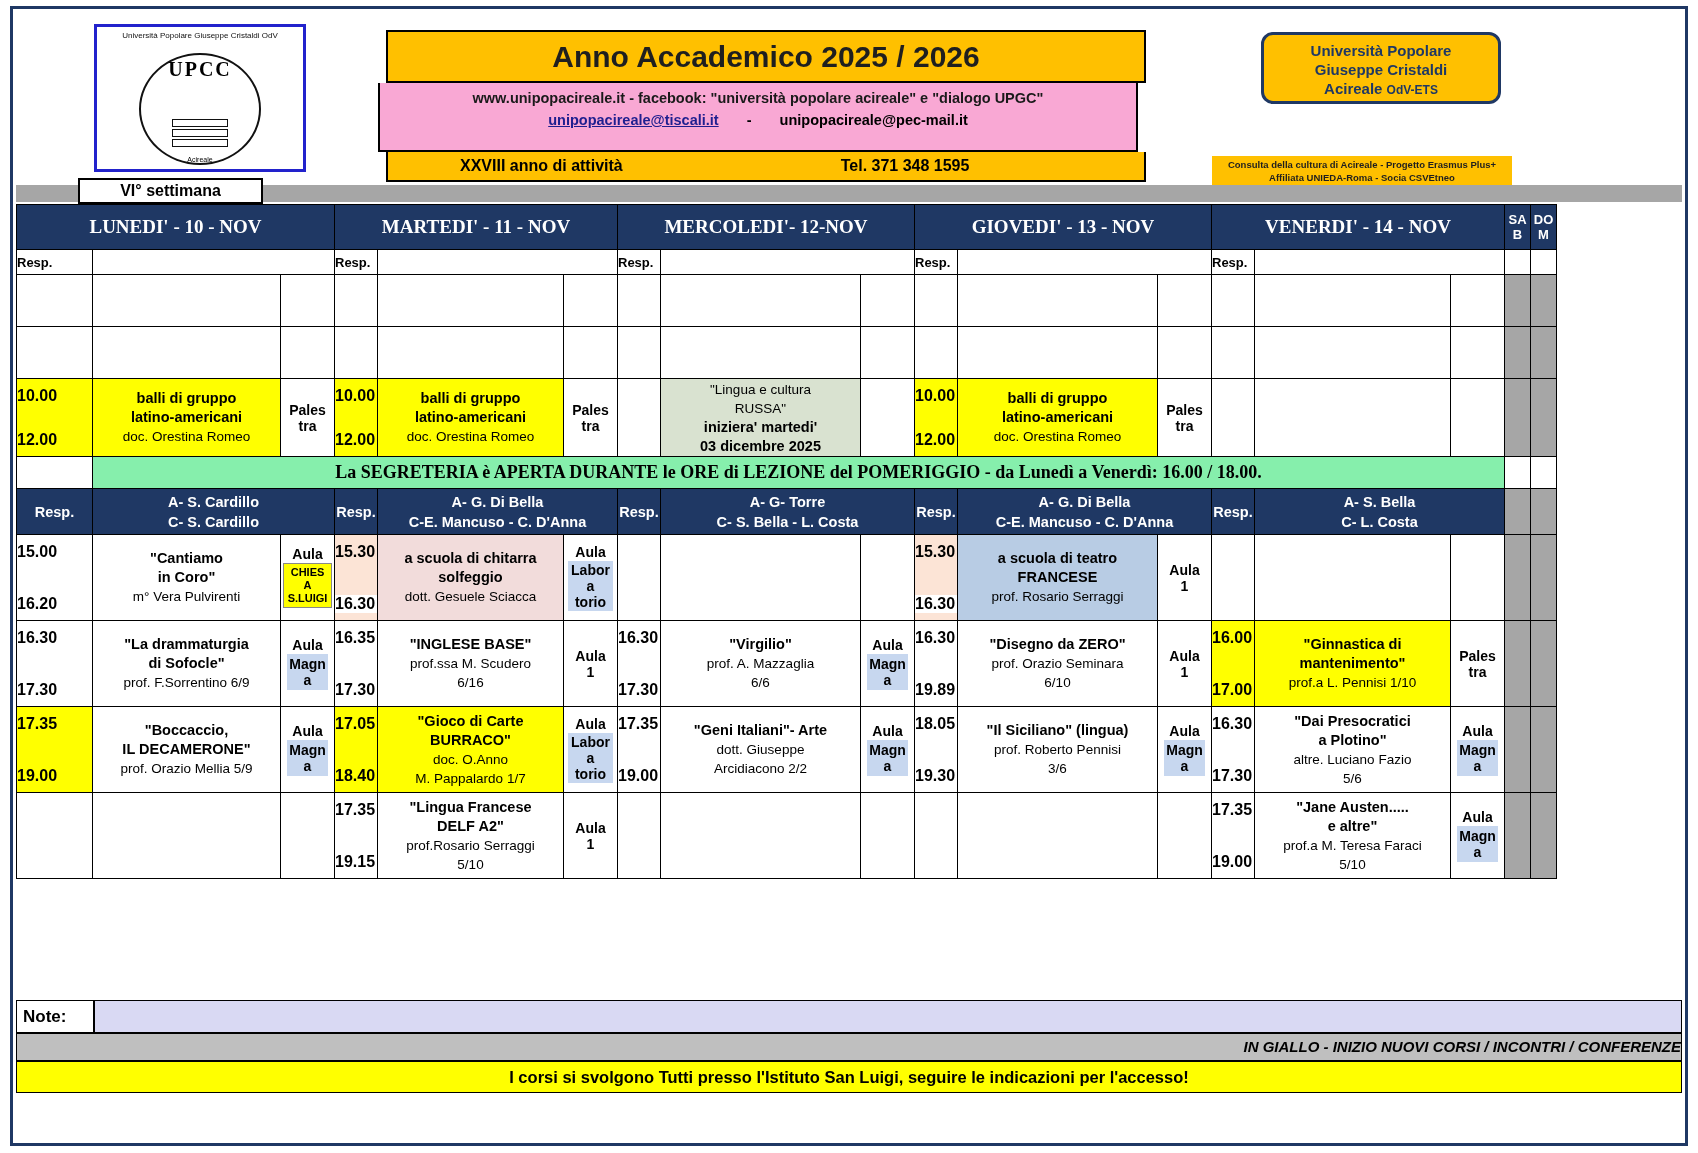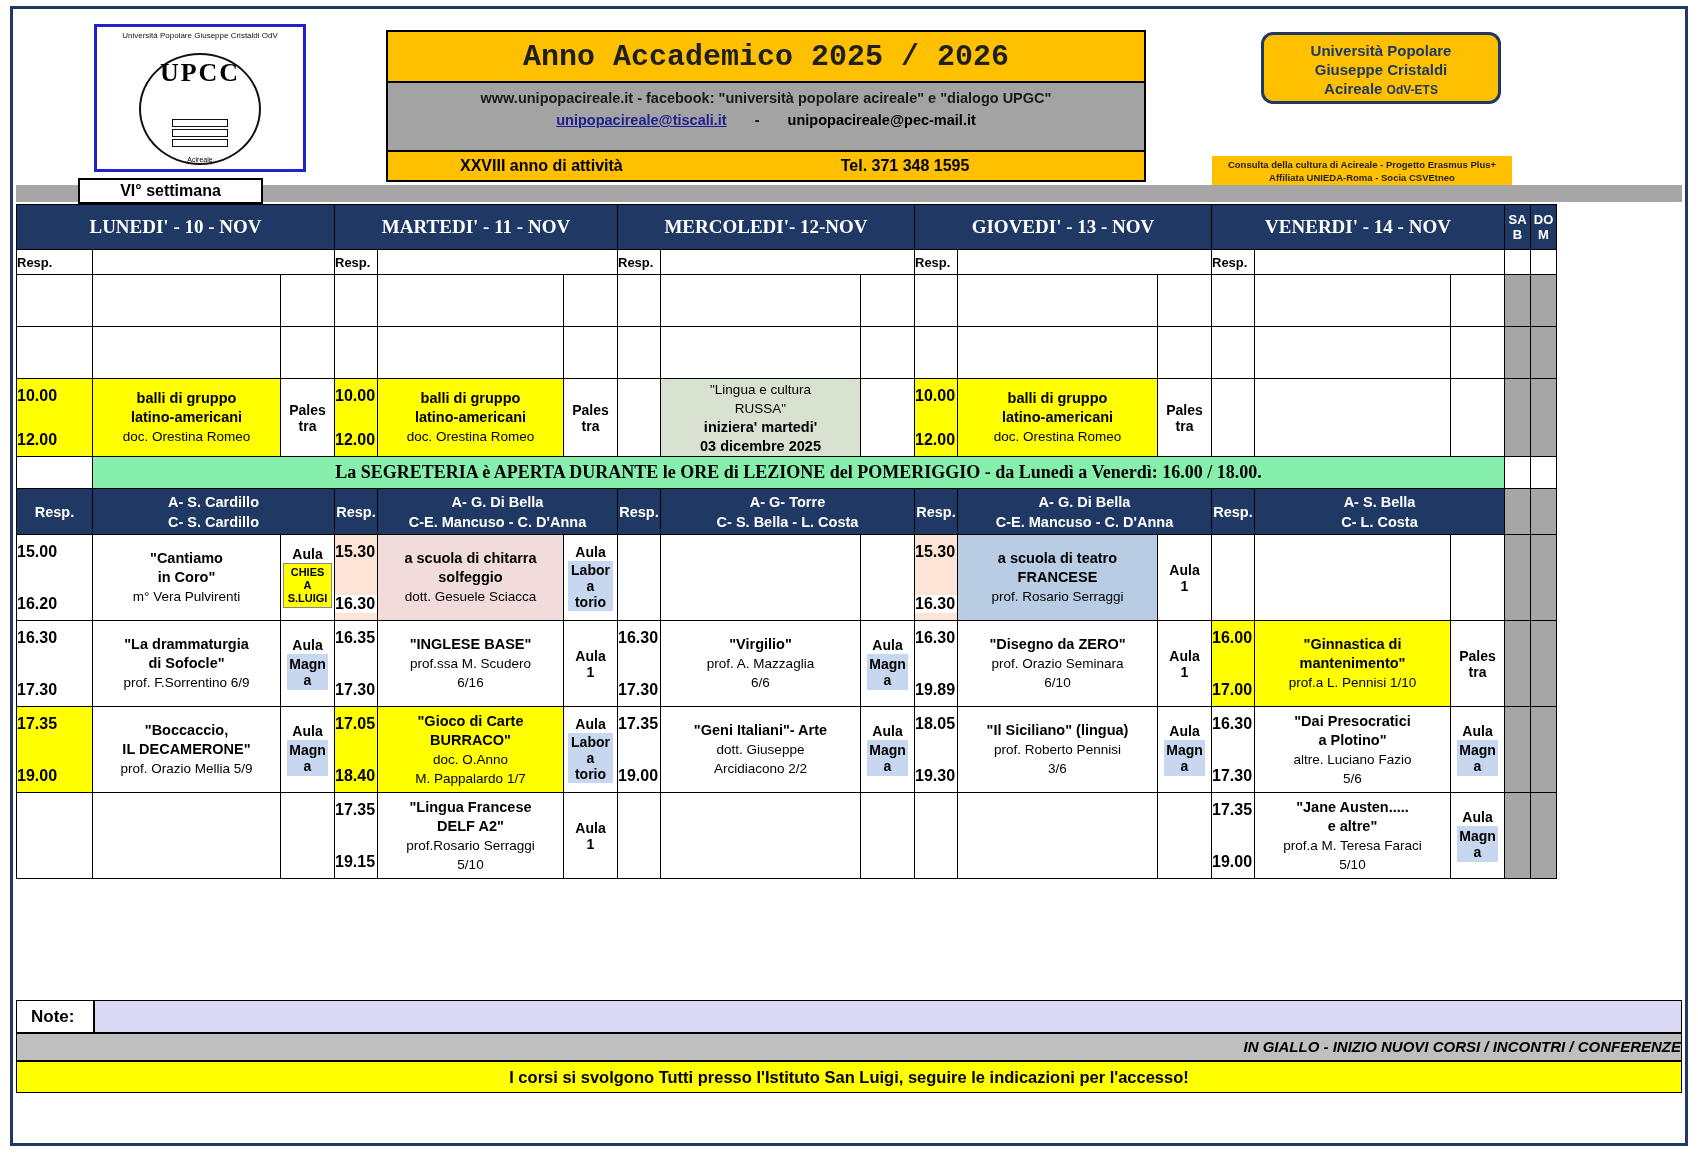--- a/index.html
+++ b/index.html
@@ -4,29 +4,29 @@
 <style>
   html,body{margin:0;padding:0;background:#ffffff;}
   body{font-family:"Liberation Sans",sans-serif;}
   #page{position:relative;width:1698px;height:1153px;background:#ffffff;box-sizing:border-box;}
   .frame{position:absolute;left:10px;top:6px;width:1678px;height:1140px;border:3px solid #1f3864;box-sizing:border-box;}
 
   
   .hdr{position:absolute;left:16px;top:12px;width:1666px;height:178px;}
   .logo{position:absolute;left:78px;top:12px;width:212px;height:148px;border:3px solid #2222cc;background:#ffffff;box-sizing:border-box;}
   .logo .ltitle{font-size:8px;text-align:center;margin-top:4px;color:#111;}
-  .logo .lbig{font-size:26px;font-weight:bold;text-align:center;letter-spacing:2px;font-family:"Liberation Serif",serif;}
+  .logo .lbig{font-size:20px;font-weight:bold;text-align:center;letter-spacing:2px;font-family:"Liberation Serif",serif;}
   .logo .lsub{font-size:7px;text-align:center;margin-top:2px;}
   .logo .circ{position:absolute;left:50%;top:26px;transform:translateX(-50%);width:118px;height:108px;border:2px solid #111;border-radius:50%;}
   .logo .bookbox{position:absolute;left:50%;top:56px;transform:translateX(-50%);width:56px;height:40px;}
   .logo .bk{height:6px;background:#fff;border:1.5px solid #111;margin-bottom:2px;}
 
   .titlebox{position:absolute;left:370px;top:18px;width:760px;height:53px;background:#ffc000;border:2px solid #000;box-sizing:border-box;display:flex;align-items:center;justify-content:center;}
-  .titlebox span{font-size:30px;font-weight:bold;color:#1f1f1f;font-family:Liberation Mono, monospace;}
-  .webbox{position:absolute;left:370px;top:71px;width:760px;height:69px;background:#a3a3a3;border:2px solid #000;border-top:none;box-sizing:border-box;text-align:center;padding-top:7px;}
+  .titlebox span{font-size:30px;font-weight:bold;color:#1f1f1f;font-family:Liberation Sans, sans-serif;}
+  .webbox{position:absolute;left:362px;top:71px;width:760px;height:69px;background:#f9a8d4;border:2px solid #000;border-top:none;box-sizing:border-box;text-align:center;padding-top:7px;}
   .webbox .l1{font-size:14.5px;font-weight:bold;color:#1a1a1a;}
   .webbox .l2{font-size:14.5px;font-weight:bold;margin-top:6px;}
   .webbox .l2 a{color:#1f1f8f;text-decoration:underline;}
   .webbox .sep{font-weight:bold;}
   .yearbox{position:absolute;left:370px;top:140px;width:760px;height:30px;background:#ffc000;border:2px solid #000;border-top:none;box-sizing:border-box;display:flex;align-items:center;}
   .yearbox .a{margin-left:72px;font-size:16px;font-weight:bold;text-align:right;}
   .yearbox .b{margin-left:218px;font-size:16px;font-weight:bold;}
 
   .uppc{position:absolute;left:1245px;top:20px;width:240px;height:72px;background:#ffc000;border:3px solid #1f3864;border-radius:12px;box-sizing:border-box;text-align:center;padding-top:6px;}
   .uppc div{font-size:15px;font-weight:bold;color:#1f3864;line-height:19px;}
@@ -60,21 +60,21 @@
   .aulablue{background:#c7d7ef;}
   .yel{background:#ffff00;}
   .green{background:#d9e2d0;}
   .pinkcell{background:#f2dcdb;}
   .bluecell{background:#b8cce4;}
 
   .teachhdr{background:#1f3864;color:#ffffff;font-weight:bold;font-size:14.5px;text-align:center;line-height:20px;}
   .segret{background:#86efac;text-align:center;font-weight:bold;font-size:18px;font-family:"Liberation Serif",serif;}
 
   .notebar{position:absolute;left:16px;top:1000px;width:1666px;height:33px;}
-  .note-l{position:absolute;left:0;top:0;width:78px;height:33px;border:1px solid #000;background:#fff;box-sizing:border-box;font-size:17px;font-weight:bold;display:flex;align-items:center;padding-left:14px;}
+  .note-l{position:absolute;left:0;top:0;width:78px;height:33px;border:1px solid #000;background:#fff;box-sizing:border-box;font-size:17px;font-weight:bold;display:flex;align-items:center;padding-left:6px;}
   .note-r{position:absolute;left:78px;top:0;width:1588px;height:33px;border:1px solid #000;background:#d9d9f3;box-sizing:border-box;}
   .yellowbar{position:absolute;left:16px;top:1033px;width:1666px;height:28px;background:#bfbfbf;border:1px solid #000;box-sizing:border-box;text-align:right;}
   .yellowbar span{font-size:15px;font-style:italic;font-weight:bold;line-height:26px;}
   .bottombar{position:absolute;left:16px;top:1061px;width:1666px;height:32px;background:#ffff00;border:1px solid #000;box-sizing:border-box;text-align:center;}
   .bottombar span{font-size:16.5px;font-weight:bold;line-height:30px;}
   .tinycell{font-size:11px;font-weight:bold;text-align:center;line-height:13px;}
 </style>
 </head>
 <body>
 

